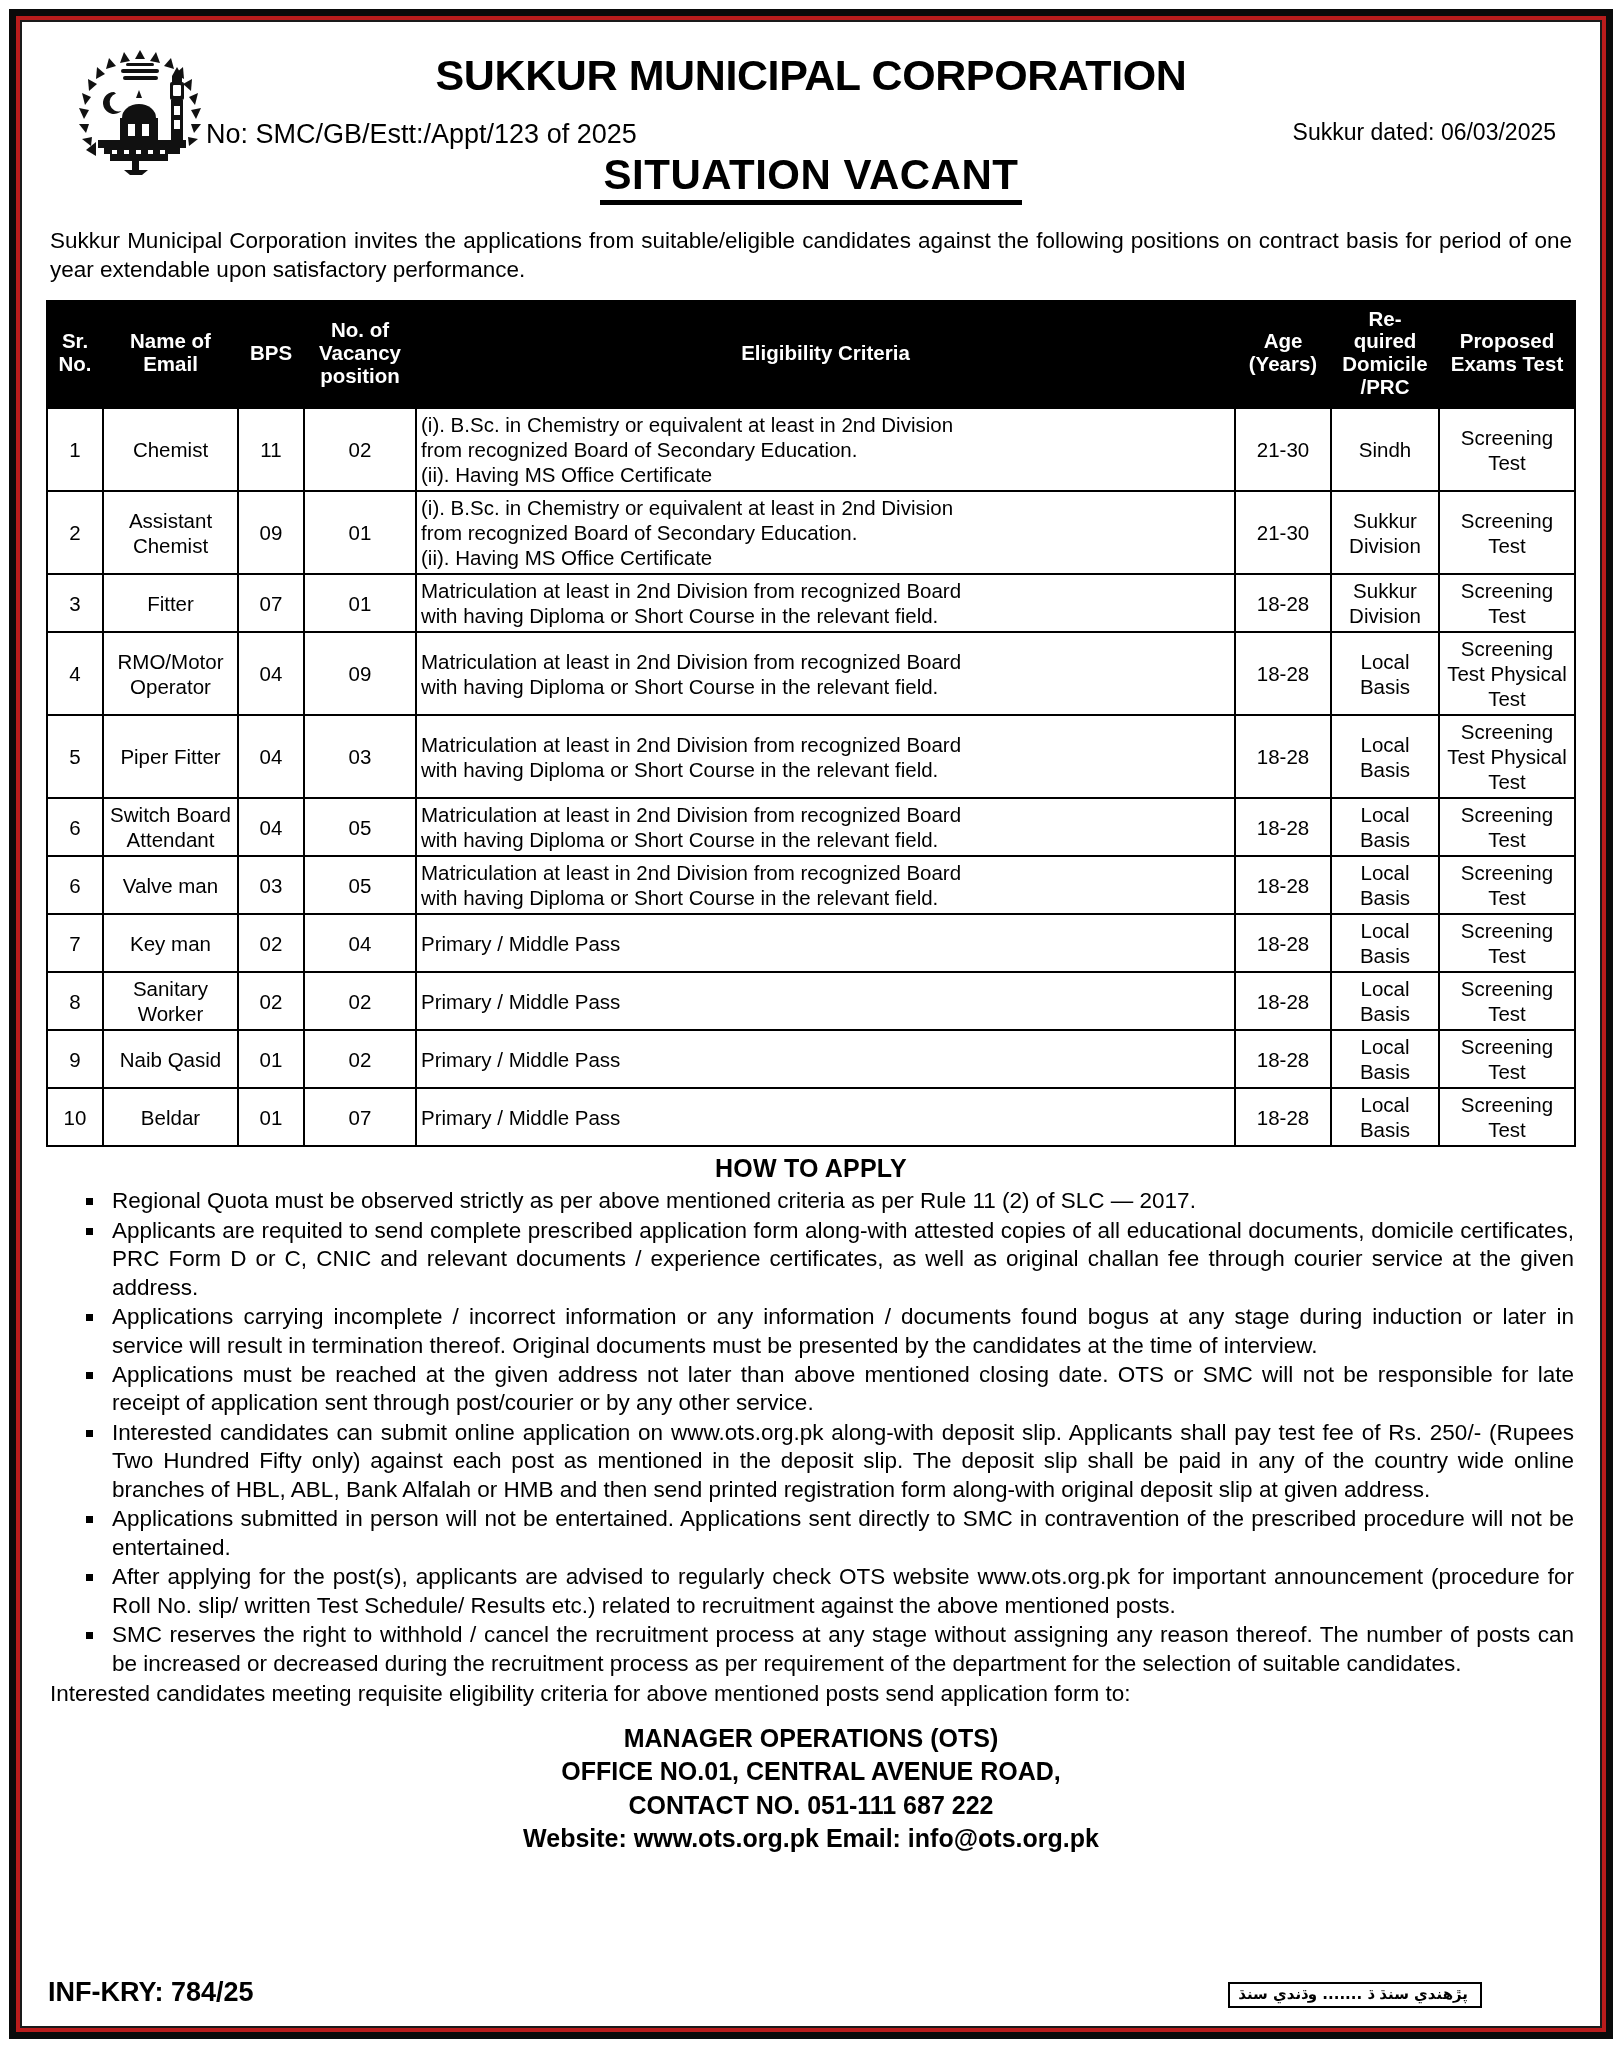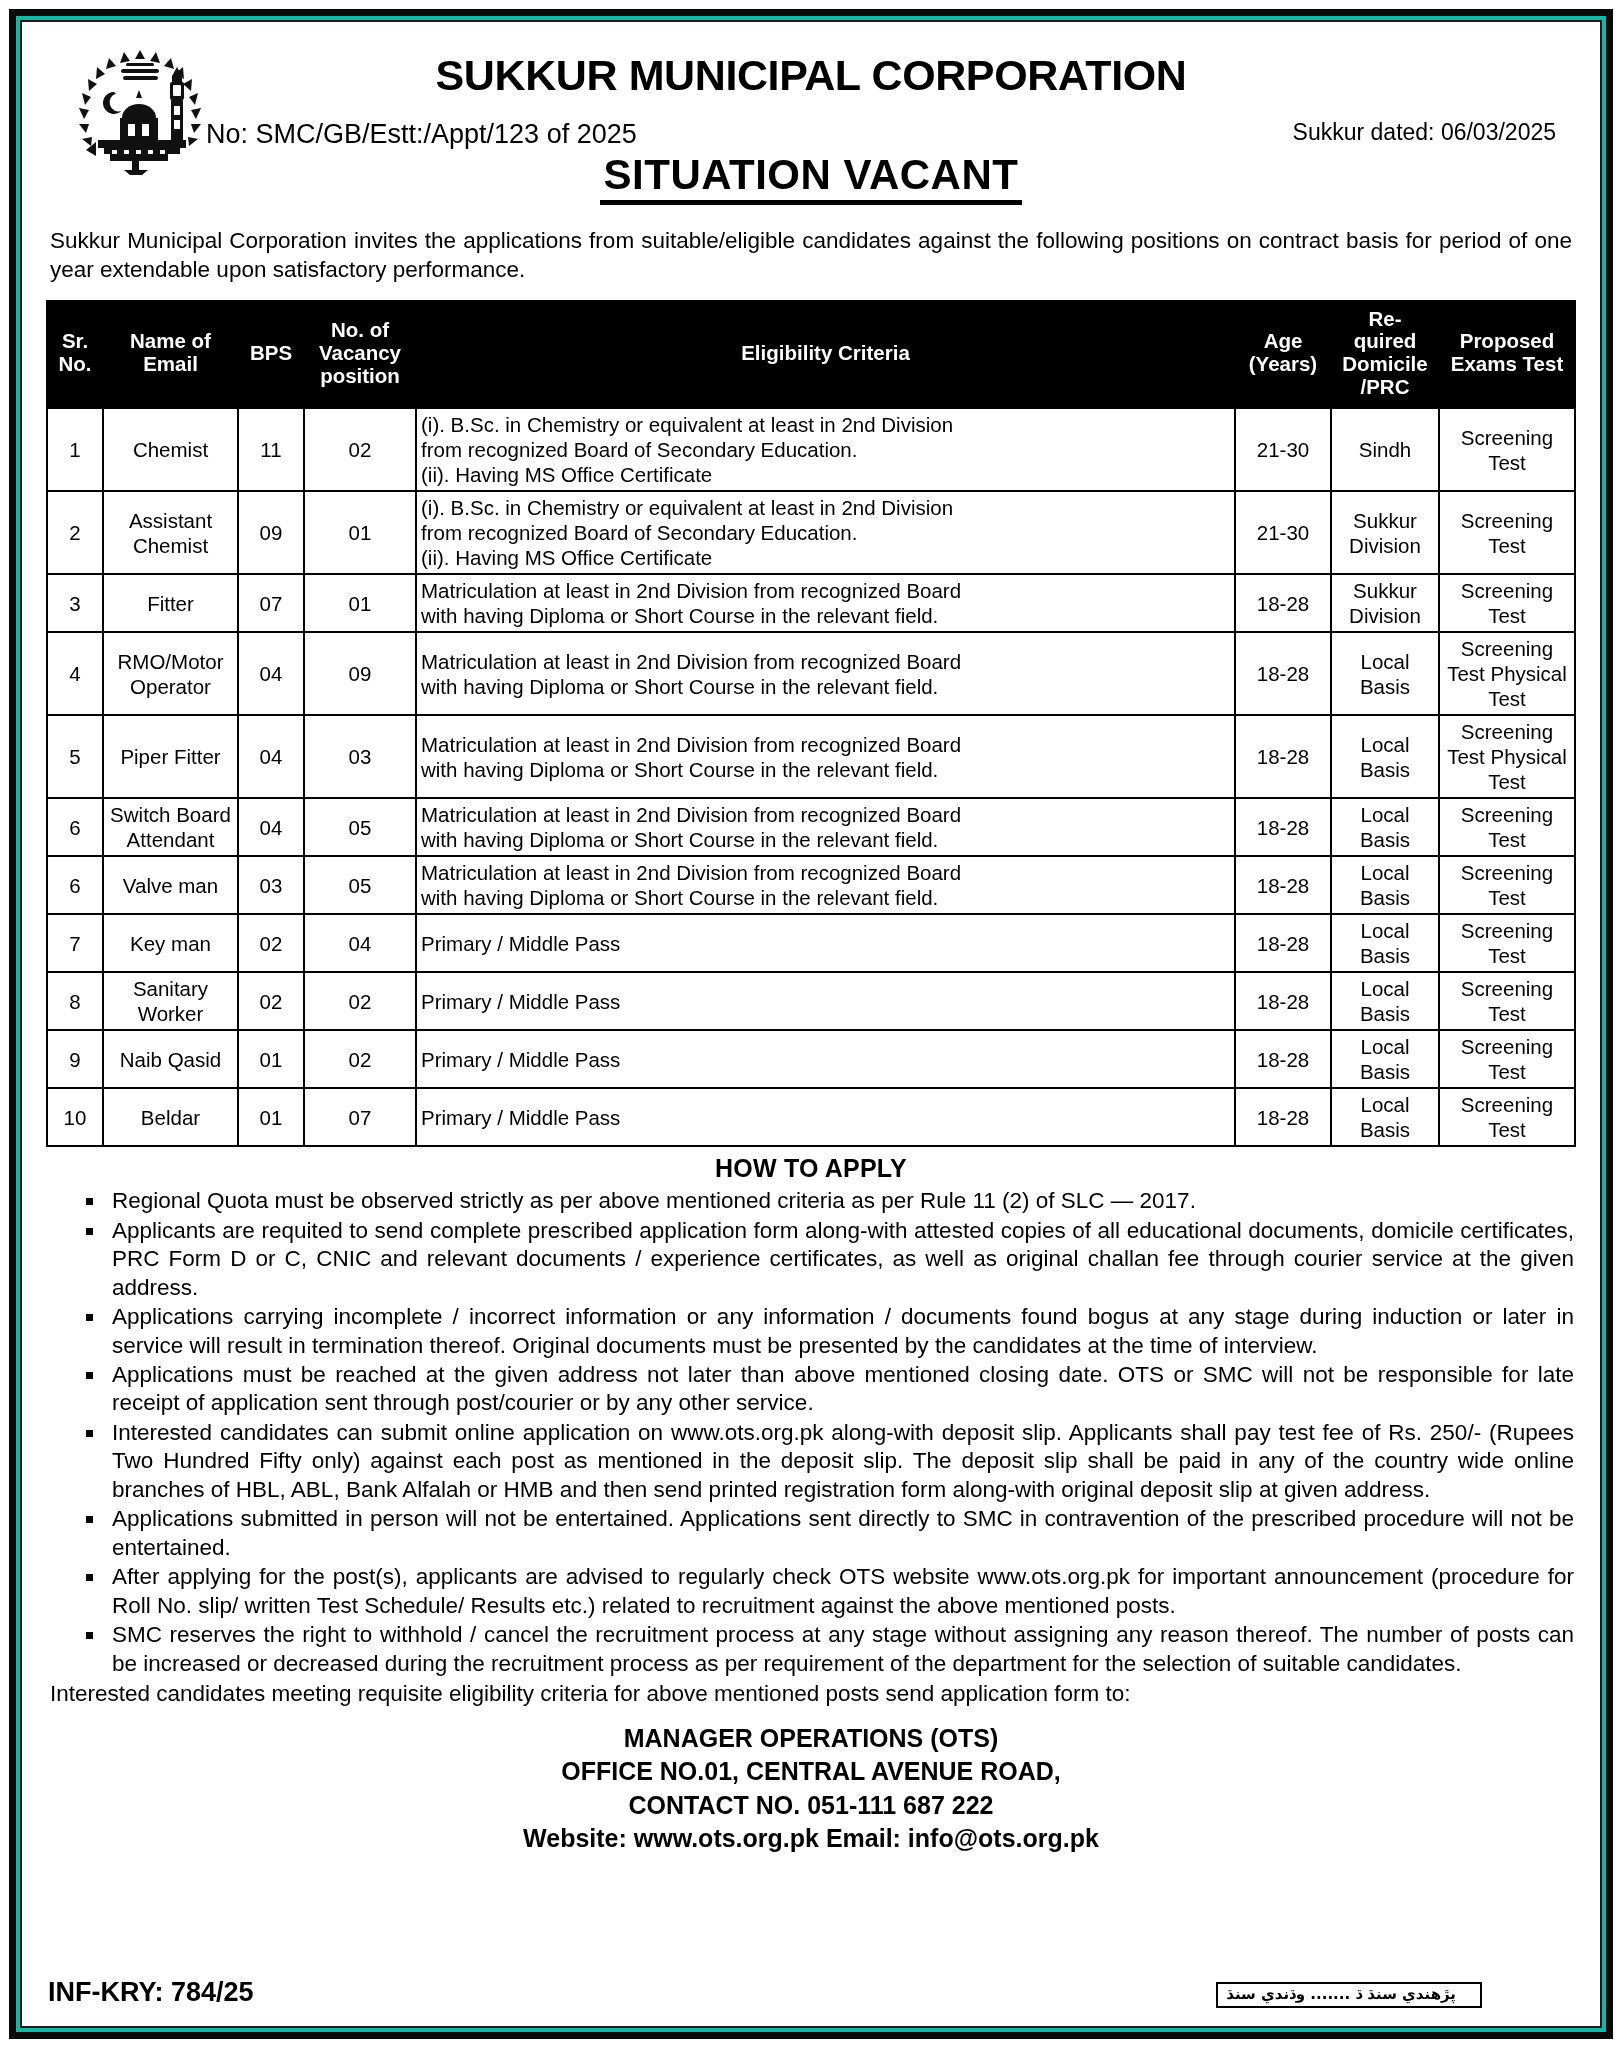--- a/index.html
+++ b/index.html
@@ -14,21 +14,21 @@
     color: #000;
     overflow: hidden;
   }
 
   
   .page-frame {
     position: absolute;
     left: 9px; top: 9px;
     width: 1604px; height: 2030px;
     border: 7px solid #0a0a0a;
-    background: #14b8a6;
+    background: #b91c1c;
   }
   .page-inner {
     position: absolute;
     left: 4px; top: 4px; right: 4px; bottom: 4px;
     border: 2px solid #1a1a1a;
     background: #fff;
     overflow: hidden;
   }
   .content {
     position: absolute;
@@ -199,21 +199,21 @@
   .inf {
     position: absolute;
     left: 4px; bottom: 2px;
     font-size: 27px;
     font-weight: 700;
   }
   .sindhi-box {
     position: absolute;
     right: 96px; bottom: 2px;
     border: 2px solid #000;
-    padding: 2px 24px 3px 8px;
+    padding: 2px 12px 3px 8px;
     font-size: 15px;
     font-family: "DejaVu Sans", sans-serif;
     direction: rtl;
     line-height: 1.15;
     white-space: nowrap;
     font-weight: bold;
   }
 </style>
 </head>
 <body>

